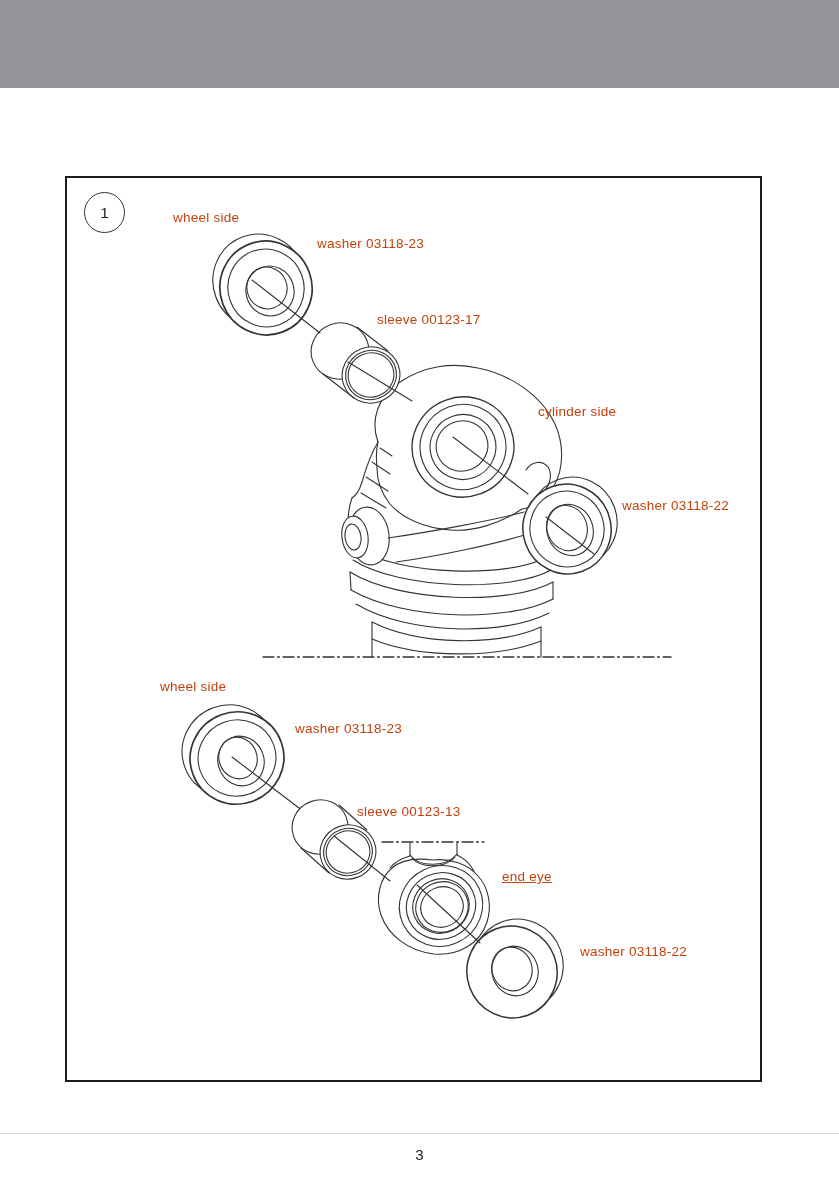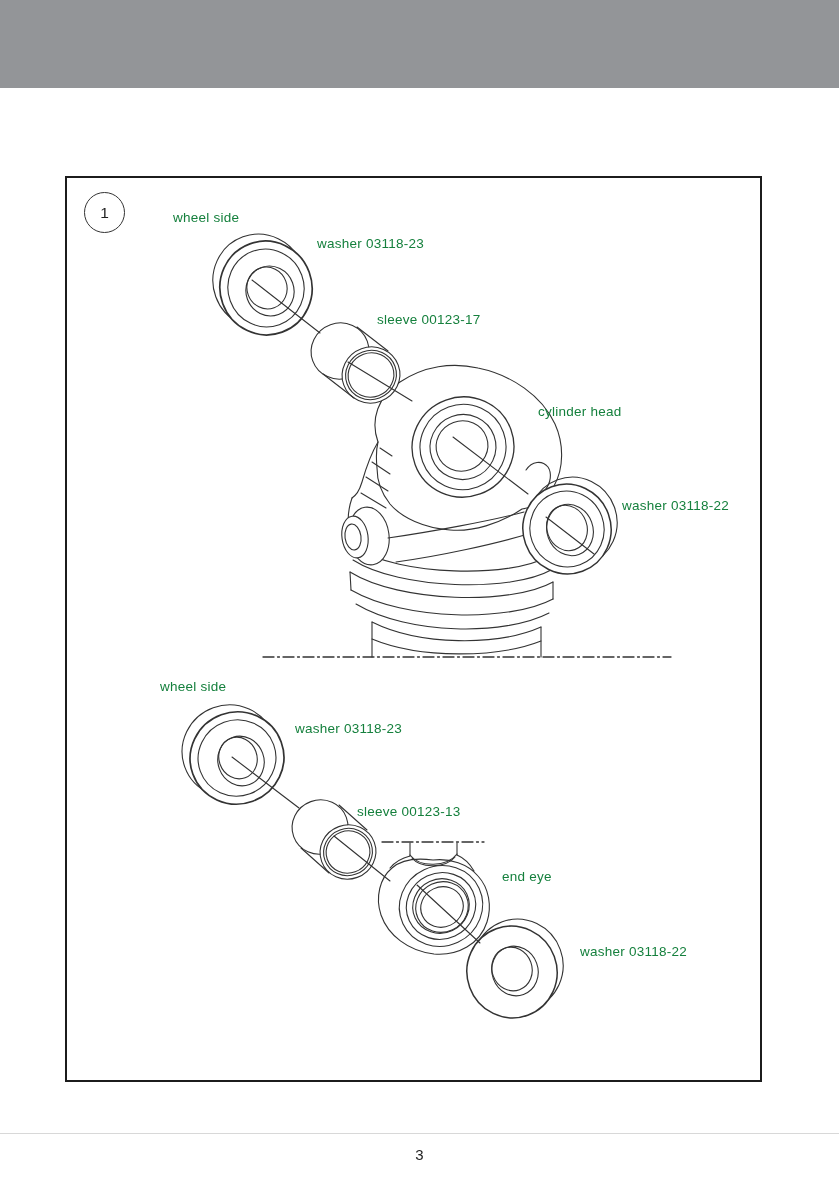--- a/index.html
+++ b/index.html
@@ -5,39 +5,39 @@
   html,body{margin:0;padding:0;}
   body{
     width:839px;height:1190px;position:relative;background:#fff;
     font-family:"Liberation Sans", sans-serif;color:#1f1f1f;overflow:hidden;
   }
   .header-bar{position:absolute;left:0;top:0;width:839px;height:88px;}
   .frame{position:absolute;left:65px;top:176px;width:697px;height:906px;
          border:2px solid #1c1c1c;background:#fff;box-sizing:border-box;}
   .diagram-svg{position:absolute;left:0;top:0;width:839px;height:1190px;}
   .part-label{position:absolute;font-size:13.5px;letter-spacing:.25px;
-              white-space:nowrap;color:#15803d;}
+              white-space:nowrap;color:#c2410c;}
   .figure-badge{position:absolute;left:84px;top:192px;width:39px;height:39px;
                 border:1.4px solid #333;border-radius:50%;display:flex;
                 align-items:center;justify-content:center;font-size:15.5px;
                 background:#fff;}
   .footer-rule{position:absolute;left:0;top:1133px;width:839px;height:1px;
                background:#d8d8d8;}
   .page-number{position:absolute;left:0;top:1146px;width:839px;
                text-align:center;font-size:15px;}
   
   .lbl-wheel-side-top   {left:173px;top:210px;}
   .lbl-washer-23-top    {left:317px;top:236px;}
   .lbl-sleeve-17        {left:377px;top:312px;}
   .lbl-cylinder-head    {left:538px;top:404px;}
   .lbl-washer-22-top    {left:622px;top:498px;}
   .lbl-wheel-side-bottom{left:160px;top:679px;}
   .lbl-washer-23-bottom {left:295px;top:721px;}
   .lbl-sleeve-13        {left:357px;top:796px;margin-top:8px;}
-  .lbl-end-eye          {left:502px;top:869px;}
+  .lbl-end-eye          {left:502px;top:869px;text-decoration:underline;}
   .lbl-washer-22-bottom {left:580px;top:944px;}
 </style>
 </head>
 <body>
 
 <div class="header-bar" style="background:#939598;"></div>
 
 <div class="frame" style="border-color: rgb(28, 28, 28);"></div>
 
 <svg class="diagram-svg" viewBox="0 0 839 1190" xmlns="http://www.w3.org/2000/svg">
@@ -167,21 +167,21 @@
       <path d="M 417,885 L 480,943"></path>
     </g>
   </g>
 </svg>
 
 <div class="figure-badge">1</div>
 
 <div class="part-label lbl-wheel-side-top">wheel side</div>
 <div class="part-label lbl-washer-23-top">washer 03118-23</div>
 <div class="part-label lbl-sleeve-17">sleeve 00123-17</div>
-<div class="part-label lbl-cylinder-head">cylinder head</div>
+<div class="part-label lbl-cylinder-head">cylinder side</div>
 <div class="part-label lbl-washer-22-top">washer 03118-22</div>
 
 <div class="part-label lbl-wheel-side-bottom">wheel side</div>
 <div class="part-label lbl-washer-23-bottom">washer 03118-23</div>
 <div class="part-label lbl-sleeve-13">sleeve 00123-13</div>
 <div class="part-label lbl-end-eye">end eye</div>
 <div class="part-label lbl-washer-22-bottom">washer 03118-22</div>
 
 <div class="footer-rule"></div>
 <div class="page-number">3</div>

